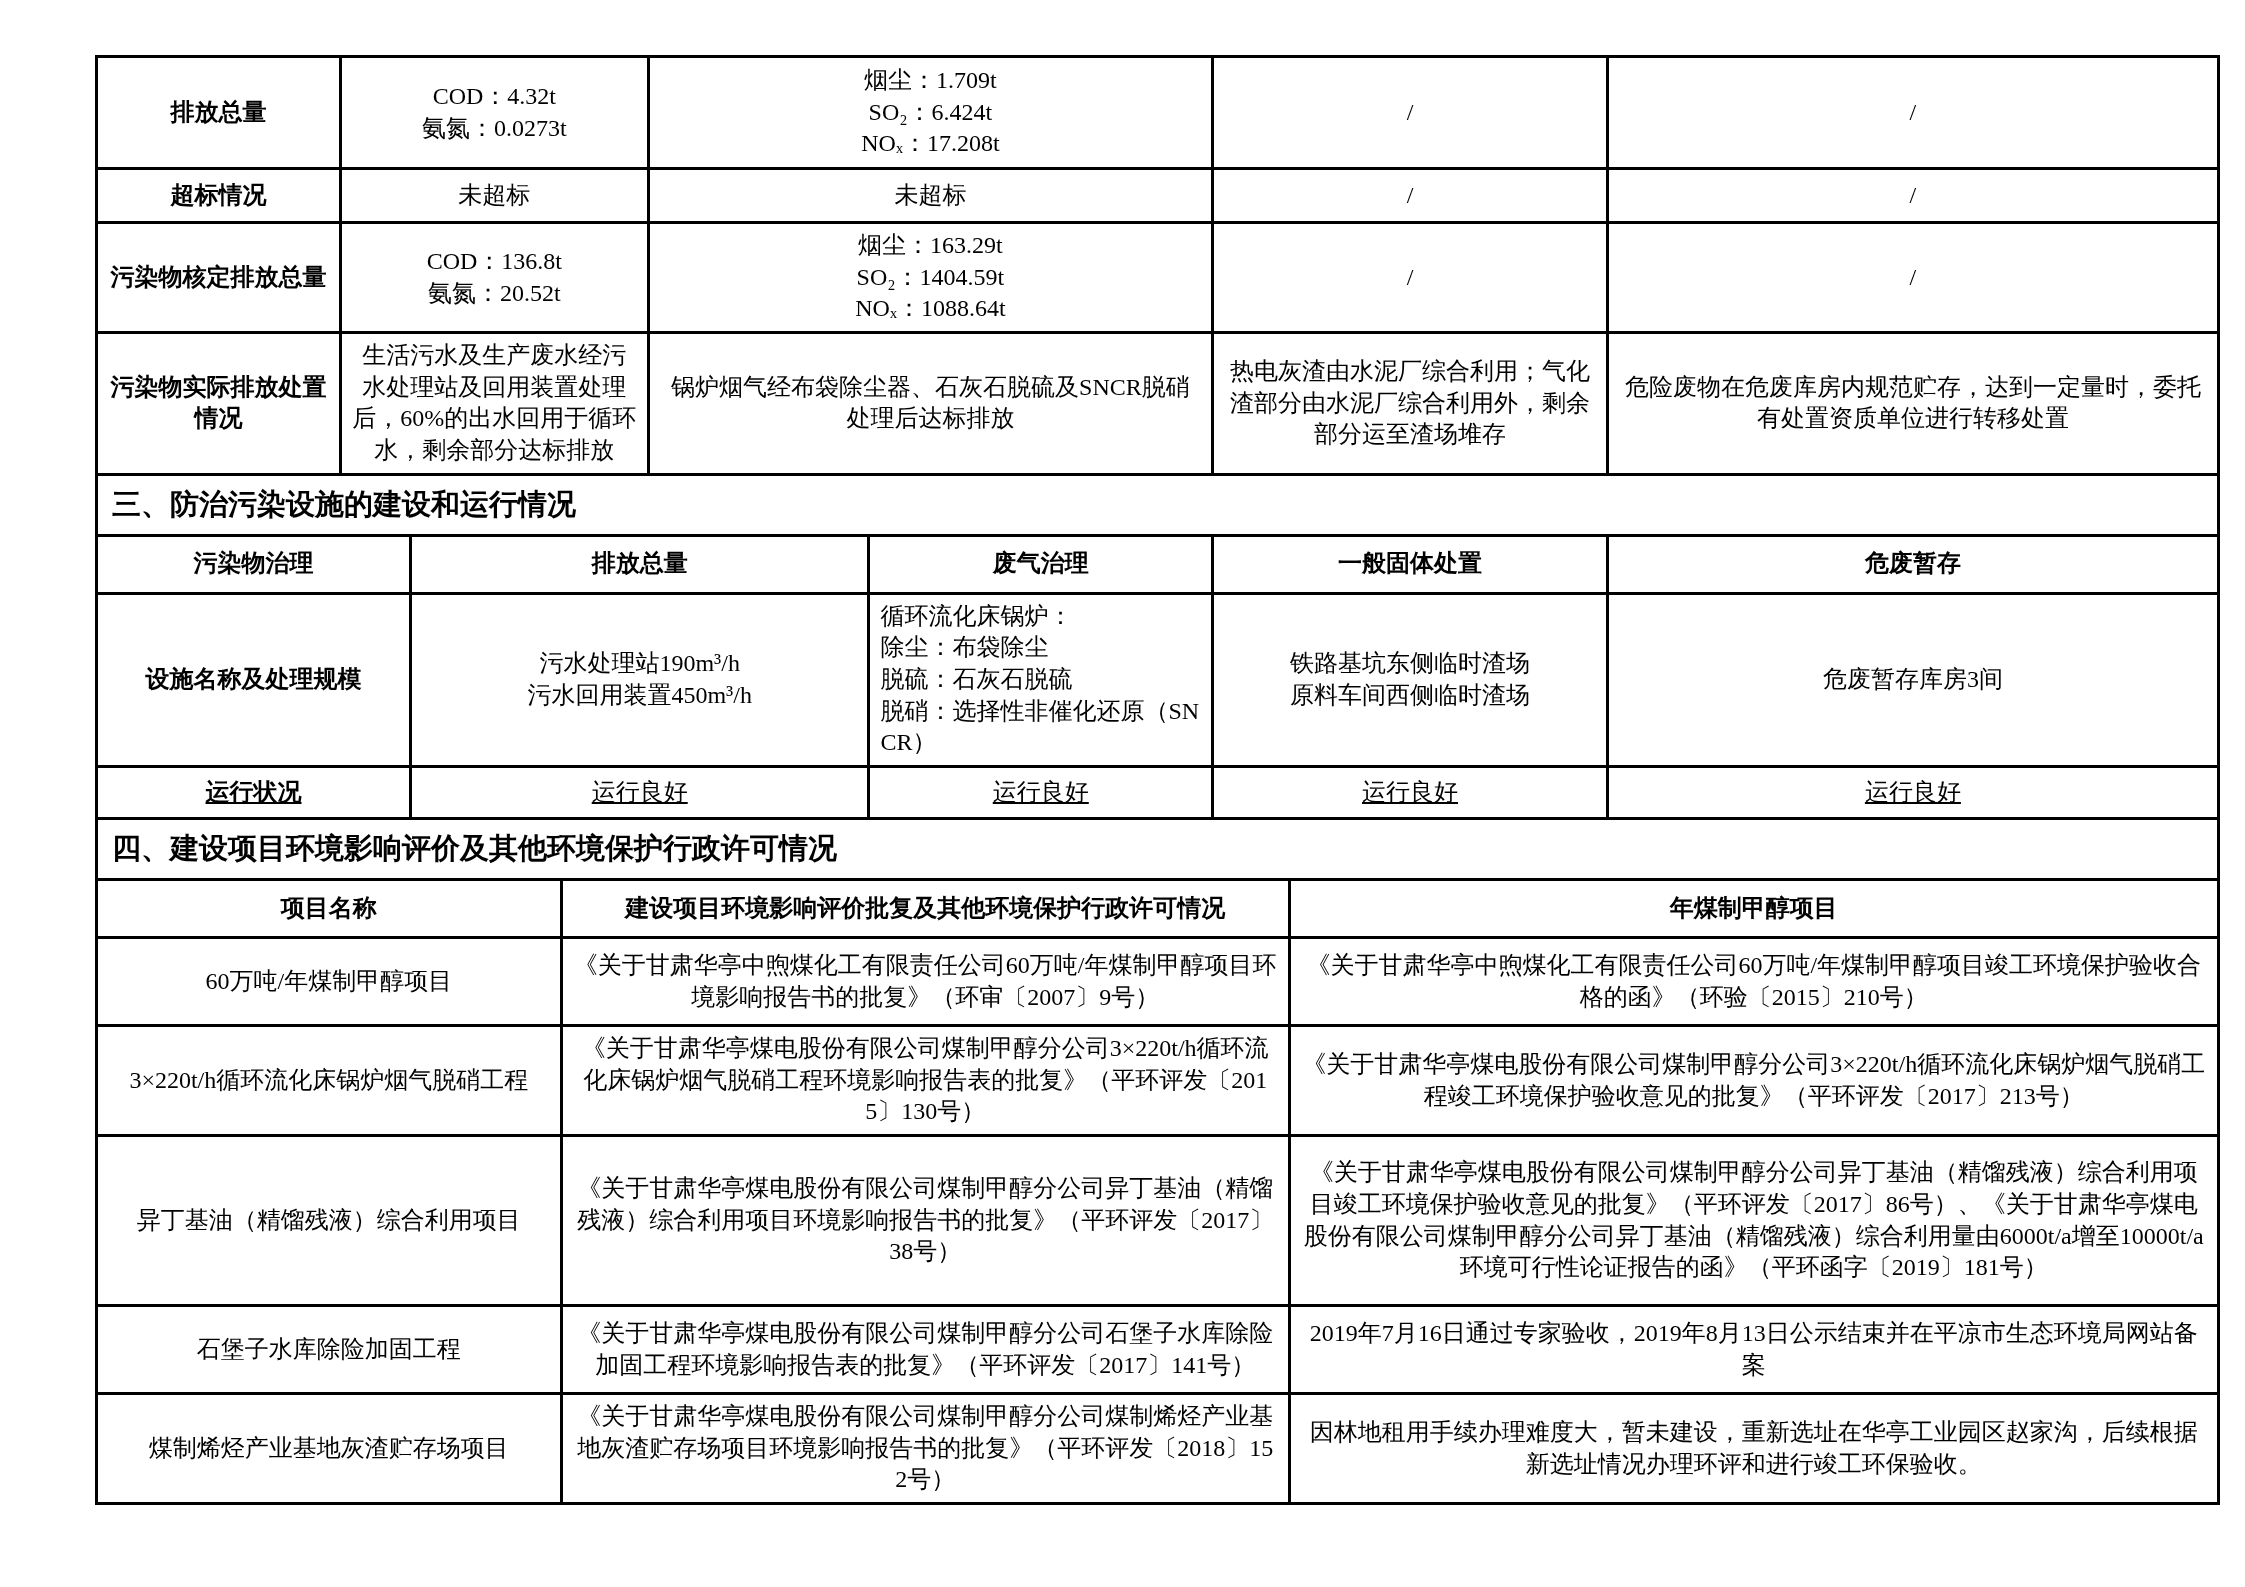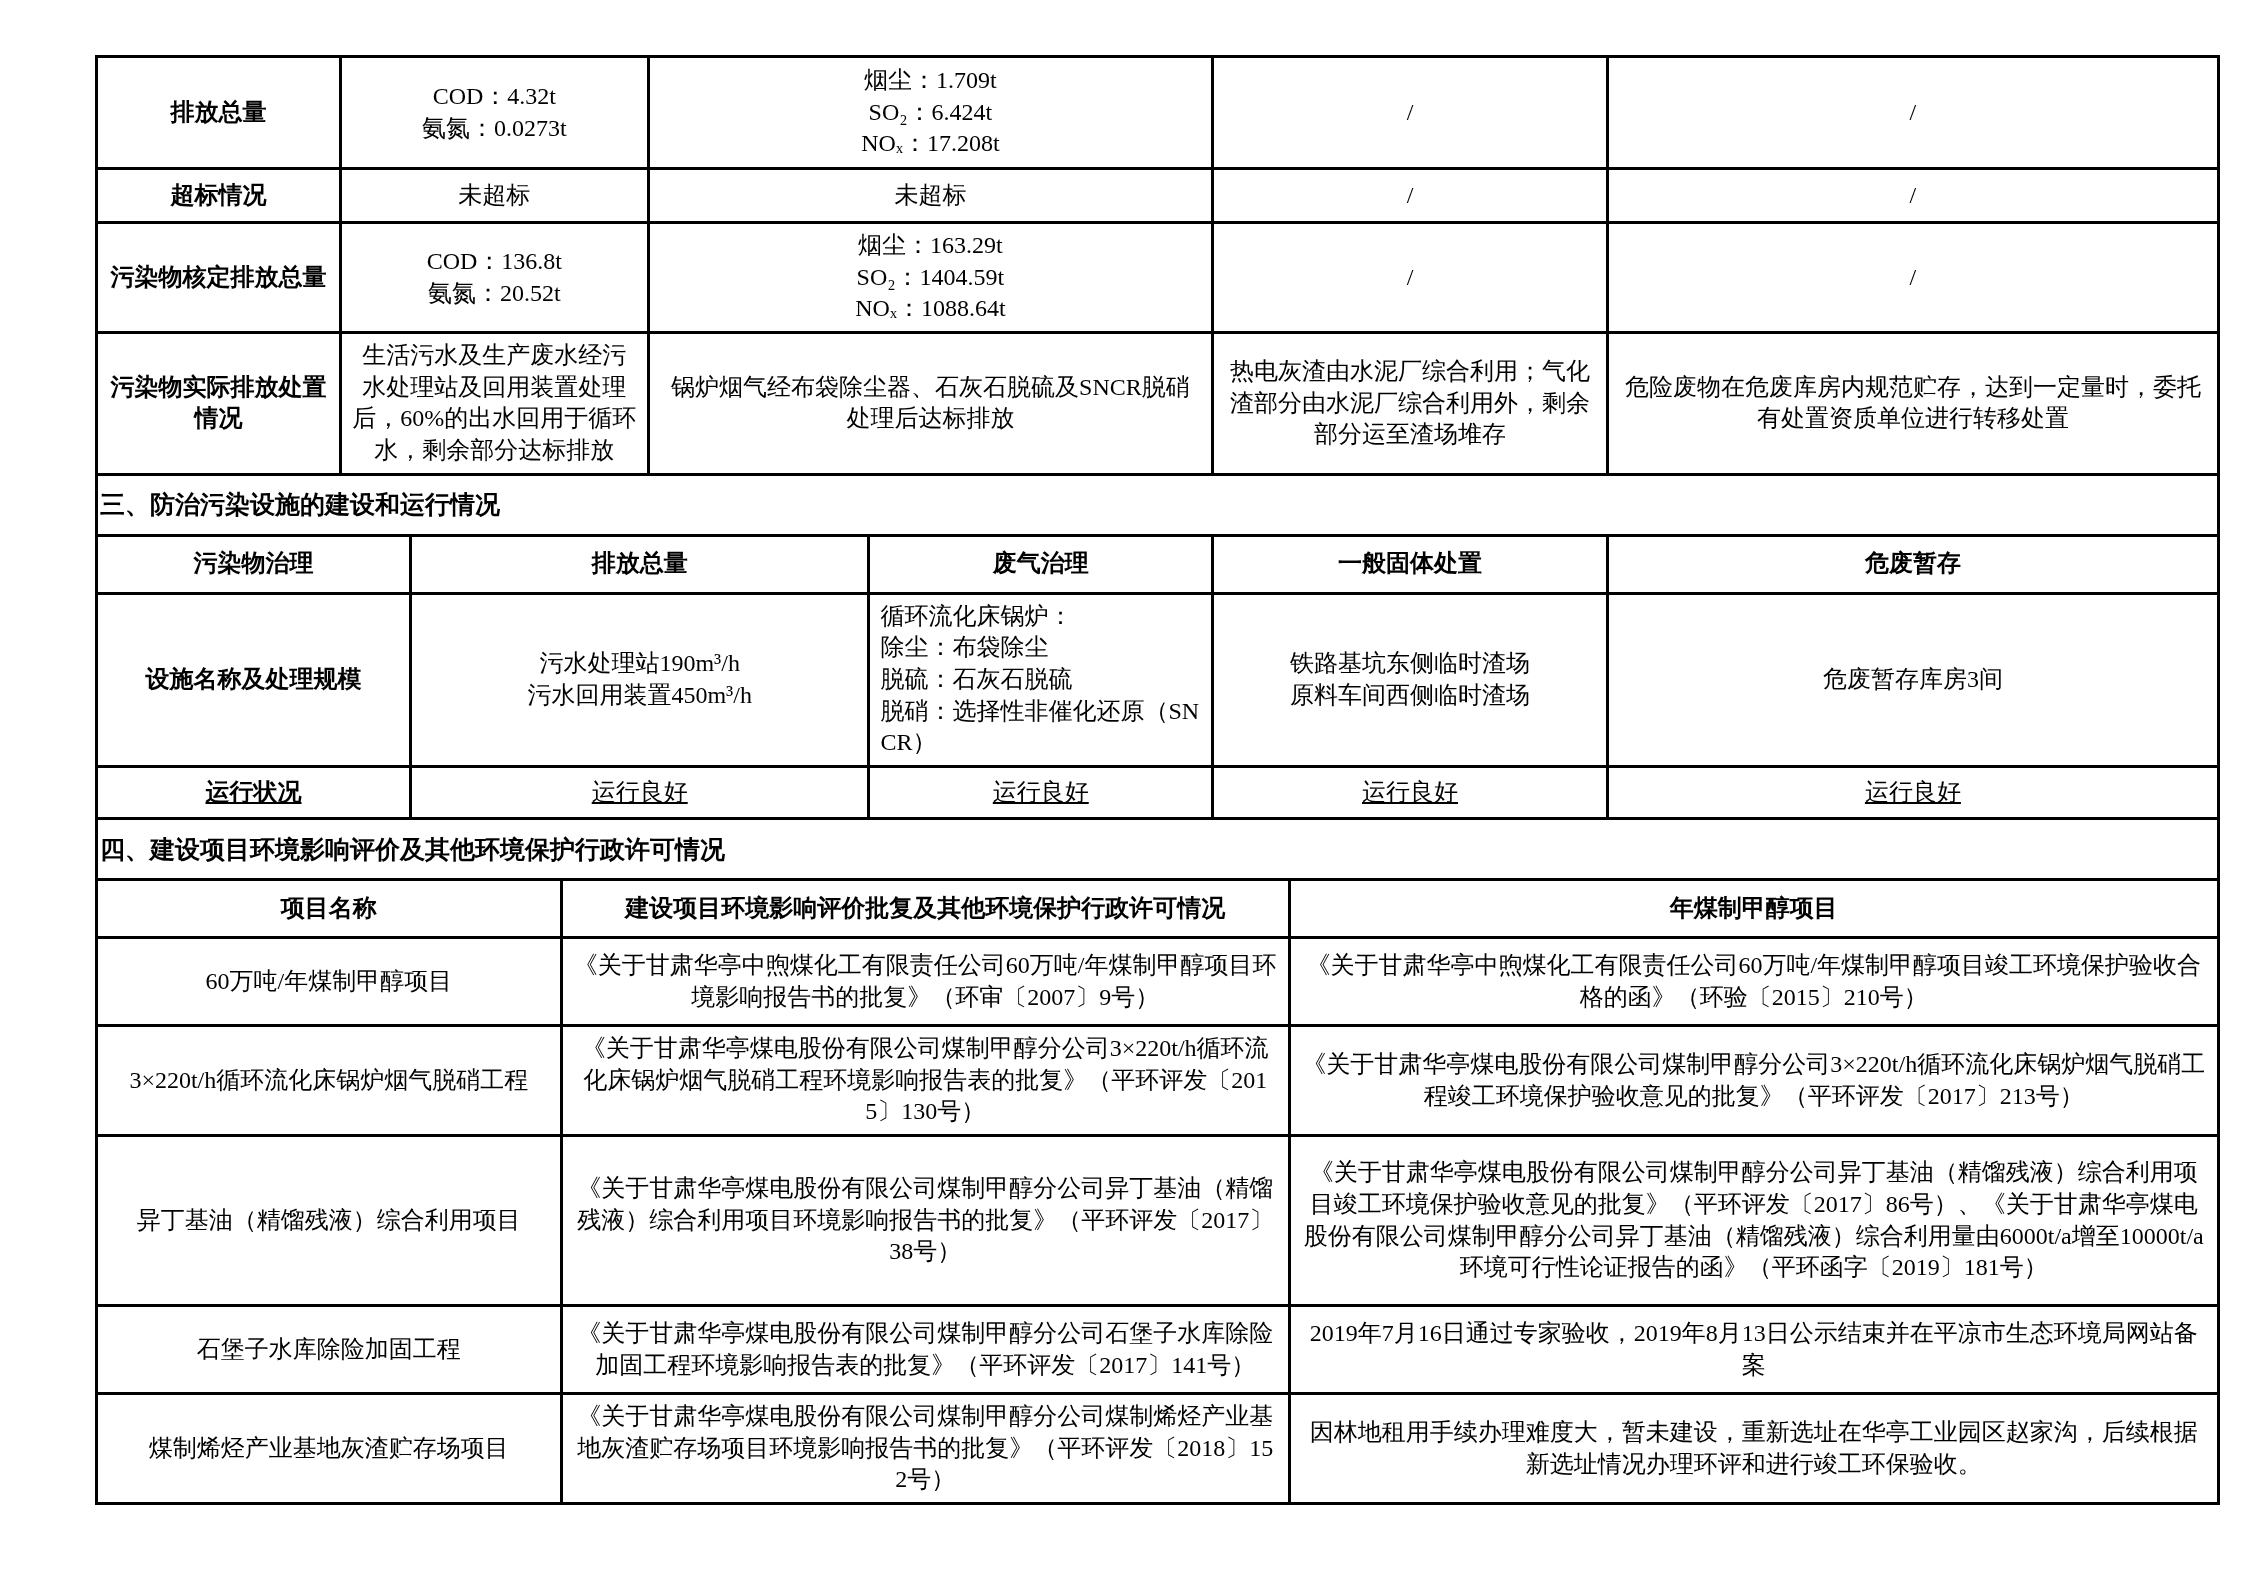--- a/index.html
+++ b/index.html
@@ -34,22 +34,22 @@
   }
   th{font-weight:bold;}
   td{font-weight:normal;}
   .align-left{text-align:left;}
   .section-band{
     border:3px solid #000;
     margin-top:-3px;
     height:64px;
     display:flex;
     align-items:center;
-    padding-left:2px;
-    font-size:25px;
+    padding-left:14px;
+    font-size:29px;
     font-weight:bold;
     box-sizing:border-box;
   }
   
   #table1 tr:nth-child(1){height:112px;}
   #table1 tr:nth-child(2){height:54px;margin-left:10px;}
   #table1 tr:nth-child(3){height:84px;}
   #table1 tr:nth-child(4){height:112px;}
   #table1 tr:nth-child(5){height:100px;}
   #table2 tr:nth-child(1){height:58px;}

